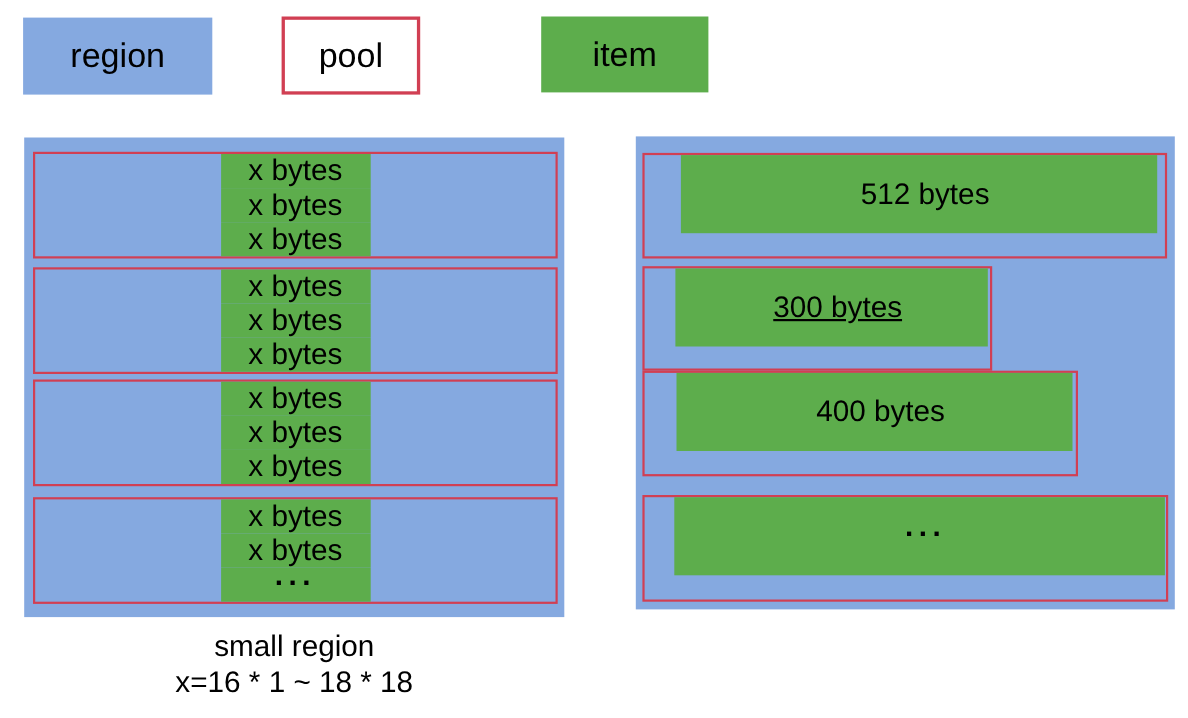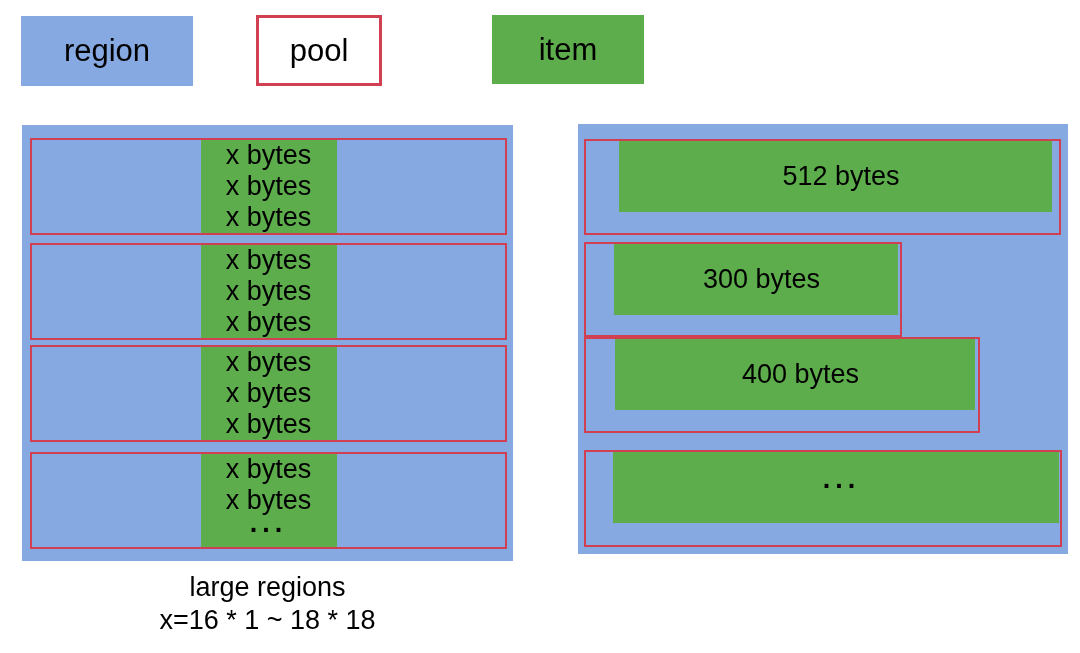--- a/index.html
+++ b/index.html
@@ -67,21 +67,21 @@
   .item {
     background: var(--green);
     display: flex;
     align-items: center;
     justify-content: center;
     font-size: 27px;
   }
   .region-small .item { width: 136px; height: 70px; }
   .region-large .item { margin-left: 26px; height: 71px; padding-left: 11px; }
   .item-l1 { width: 433px; }
-  .item-l2 { width: 284px; }
+  .item-l2 { width: 284px; text-decoration: underline; }
   .item-l3 { width: 360px; }
   .item-l4 { width: 446px; }
 
   .ellipsis { letter-spacing: 5px; transform: translateY(-27%); font-weight: bold; }
 
   
   .caption {
     position: absolute;
     text-align: center;
     font-size: 27px;
@@ -168,17 +168,17 @@
         </div>
     </div>
     <div class="pool pool-l4">
       <div class="item item-l4">
           <span class="ellipsis">...</span>
         </div>
     </div>
   </div>
 
   <div class="caption caption-small">
-    <div>large regions</div>
+    <div>small region</div>
     <div>x=16 * 1 ~ 18 * 18</div>
   </div>
 
 </div>
 
 </body></html>

